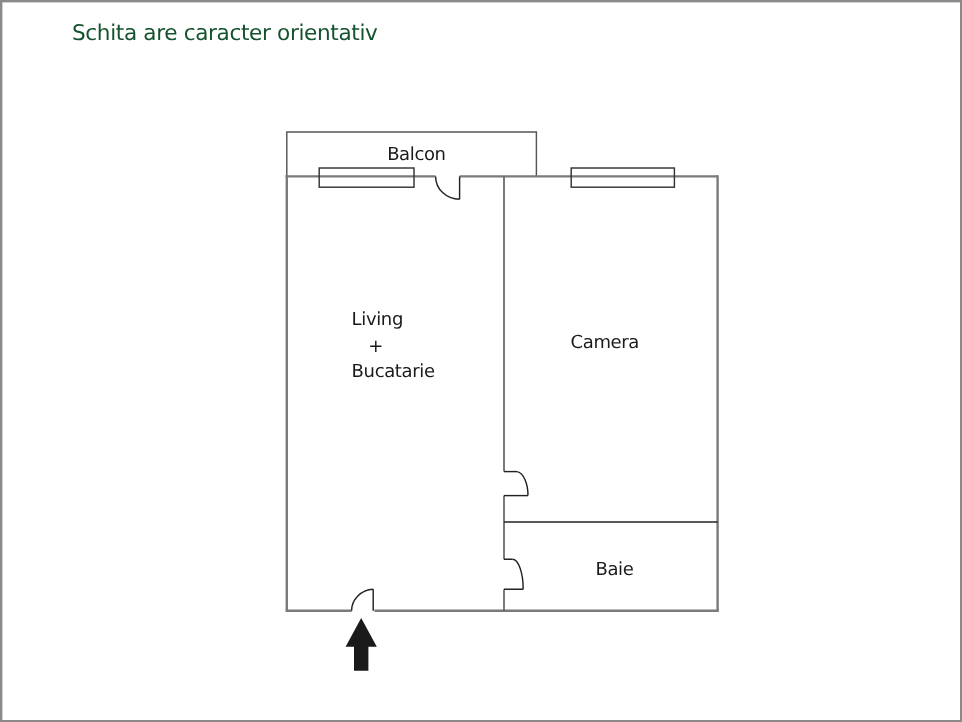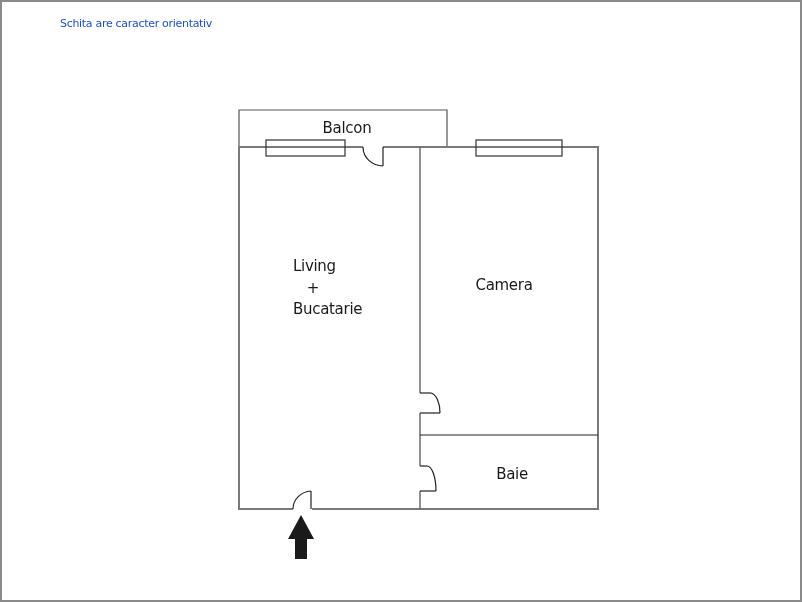--- a/index.html
+++ b/index.html
@@ -7,21 +7,21 @@
     .frame {
       position: absolute; left: 0; top: 0; width: 802px; height: 602px;
       box-sizing: border-box;
       border-top: 2px solid #8a8a8a;
       border-left: 2px solid #8a8a8a;
       border-right: 2px solid #8a8a8a;
       border-bottom: 2px solid #8a8a8a;
     }
     .note {
       position: absolute; left: 60px; top: 17px;
-      font-family: "DejaVu Sans", sans-serif; font-size: 11px; color: #1d4ed8;
+      font-family: "DejaVu Sans", sans-serif; font-size: 18px; color: #14532d;
       letter-spacing: -0.3px;
     }
     svg { position: absolute; left: 0; top: 0; }
     .lbl {
       font-family: "DejaVu Sans", sans-serif; font-size: 15px; fill: #1a1a1a;
       letter-spacing: -0.3px;
     }
   </style>
 </head>
 <body>

